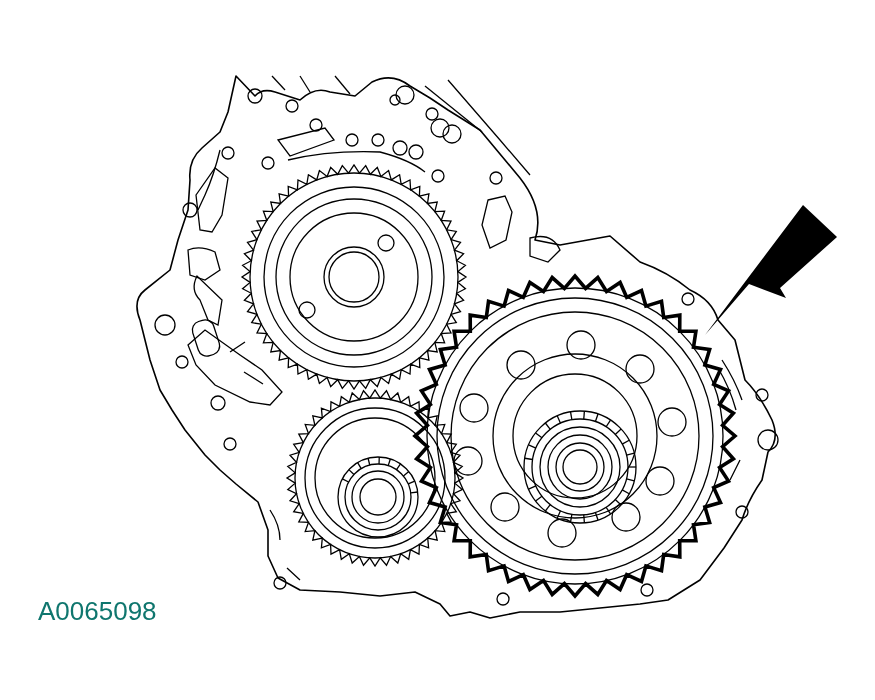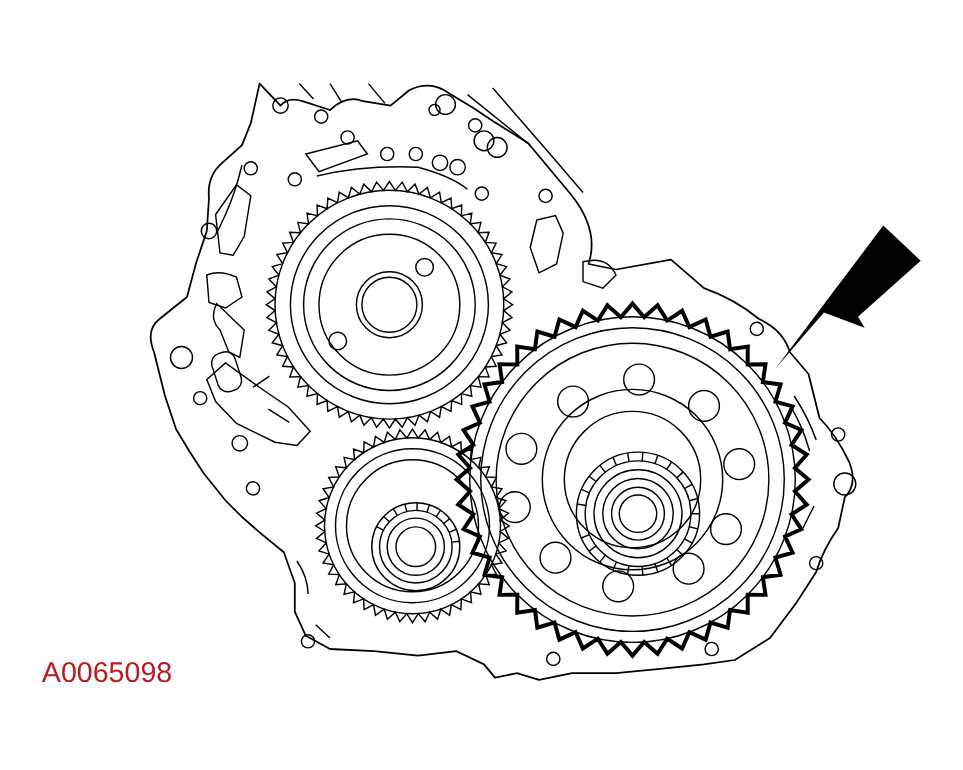--- a/index.html
+++ b/index.html
@@ -1,21 +1,21 @@
 <!DOCTYPE html>
 <html><head>
 <meta charset="utf-8">
 <style>
   html,body{margin:0;padding:0;background:#ffffff;}
   #stage{position:relative;width:875px;height:700px;overflow:hidden;background:#ffffff;}
   svg{position:absolute;left:0;top:0;}
   .ln{fill:none;stroke:#000;stroke-width:1.6;stroke-linejoin:round;}
   .thin{fill:none;stroke:#000;stroke-width:1.3;}
   .bold{fill:none;stroke:#000;stroke-width:3.6;stroke-linejoin:miter;}
-  .fig-id{position:absolute;left:38px;top:596px;font-family:"Liberation Sans",sans-serif;font-size:26px;color:#b91c1c;letter-spacing:0px;}
+  .fig-id{position:absolute;left:38px;top:596px;font-family:"Liberation Sans",sans-serif;font-size:26px;color:#0f766e;letter-spacing:0px;}
 </style>
 </head>
 <body>
 
 <div id="stage">
   <svg id="art" width="875" height="700" viewBox="0 0 875 700">
 
     <g>
       <path class="ln" d="M236,76 L255,96 Q262,88 275,92 L300,100 Q315,86 330,92 L355,96 L372,82 Q392,72 410,86 L430,98 L448,110 L480,130 L520,178 Q545,210 535,240 L560,245 L610,236 L640,262 Q668,272 690,290 Q712,300 718,320 L735,340 L745,380 Q760,395 772,420 Q780,440 768,452 L762,480 Q748,500 742,520 L724,548 L700,580 L668,600 L640,604 L600,608 L560,612 L520,612 L490,618 L470,612 L450,616 L440,604 L415,592 L380,596 L340,592 L300,590 L278,578 L268,556 L268,530 L258,502 L236,484 L220,470 L205,455 L185,430 L172,410 L160,390 L150,360 L140,320 Q132,300 145,290 L170,270 L178,240 L188,210 L190,180 Q188,160 202,148 L220,132 L228,112 Z"></path>
       <path class="thin" d="M448,80 L500,140 L530,175"></path>

